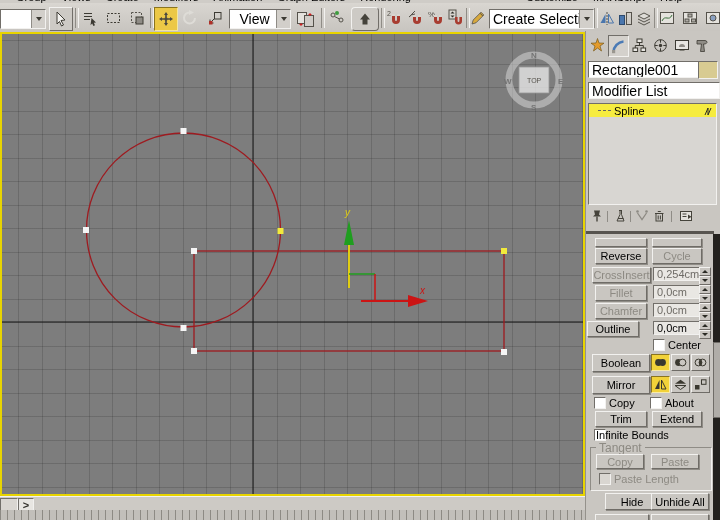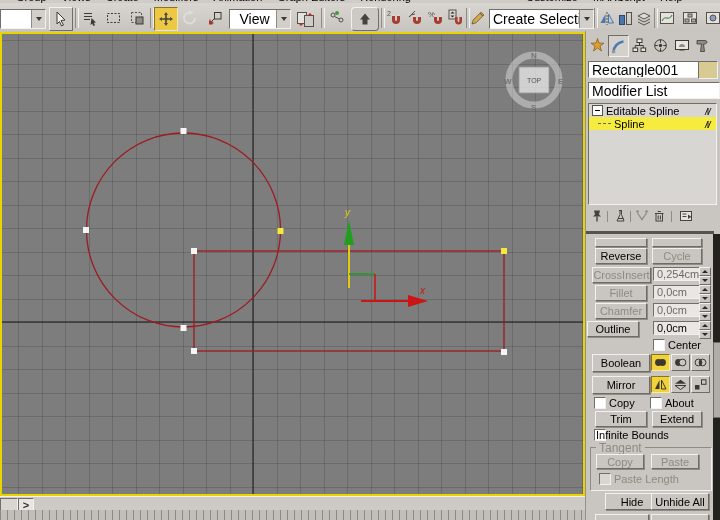--- a/index.html
+++ b/index.html
@@ -391,31 +391,20 @@
 
     <div class="fld" style="left:2px;top:30px;width:106px;height:15px">Rectangle001</div>
     <div class="abs" style="left:112px;top:30px;width:18px;height:16px;background:#d8cb92;border:1px solid;border-color:#716e69 #f2f1ef #f2f1ef #716e69"></div>
 
     <div class="fld" style="left:2px;top:51px;width:127px;height:15px">
       <span style="flex:1">Modifier List</span>
       <span style="padding-right:3px"><span class="tri-dn"></span></span>
     </div>
 
     <div class="stack" style="left:2px;top:72px;width:127px;height:100px">
-      <div class="srow">
-        <span class="minusbox">
-            <i></i>
-          </span>
-        <span>Editable Spline</span>
-        <span class="zig">
-            <svg width="10" height="10">
-              <path d="M2 9 L5 2 L5 9 L8 2" fill="none" stroke="#2a2a24"></path>
-            </svg>
-          </span>
-      </div>
       <div class="srow sel" style="padding-left:9px">
         <span class="treedash"></span>
         <span>Spline</span>
         <span class="zig">
             <svg width="10" height="10">
               <path d="M2 9 L5 2 L5 9 L8 2" fill="none" stroke="#2a2a24"></path>
             </svg>
           </span>
       </div>
     </div>

